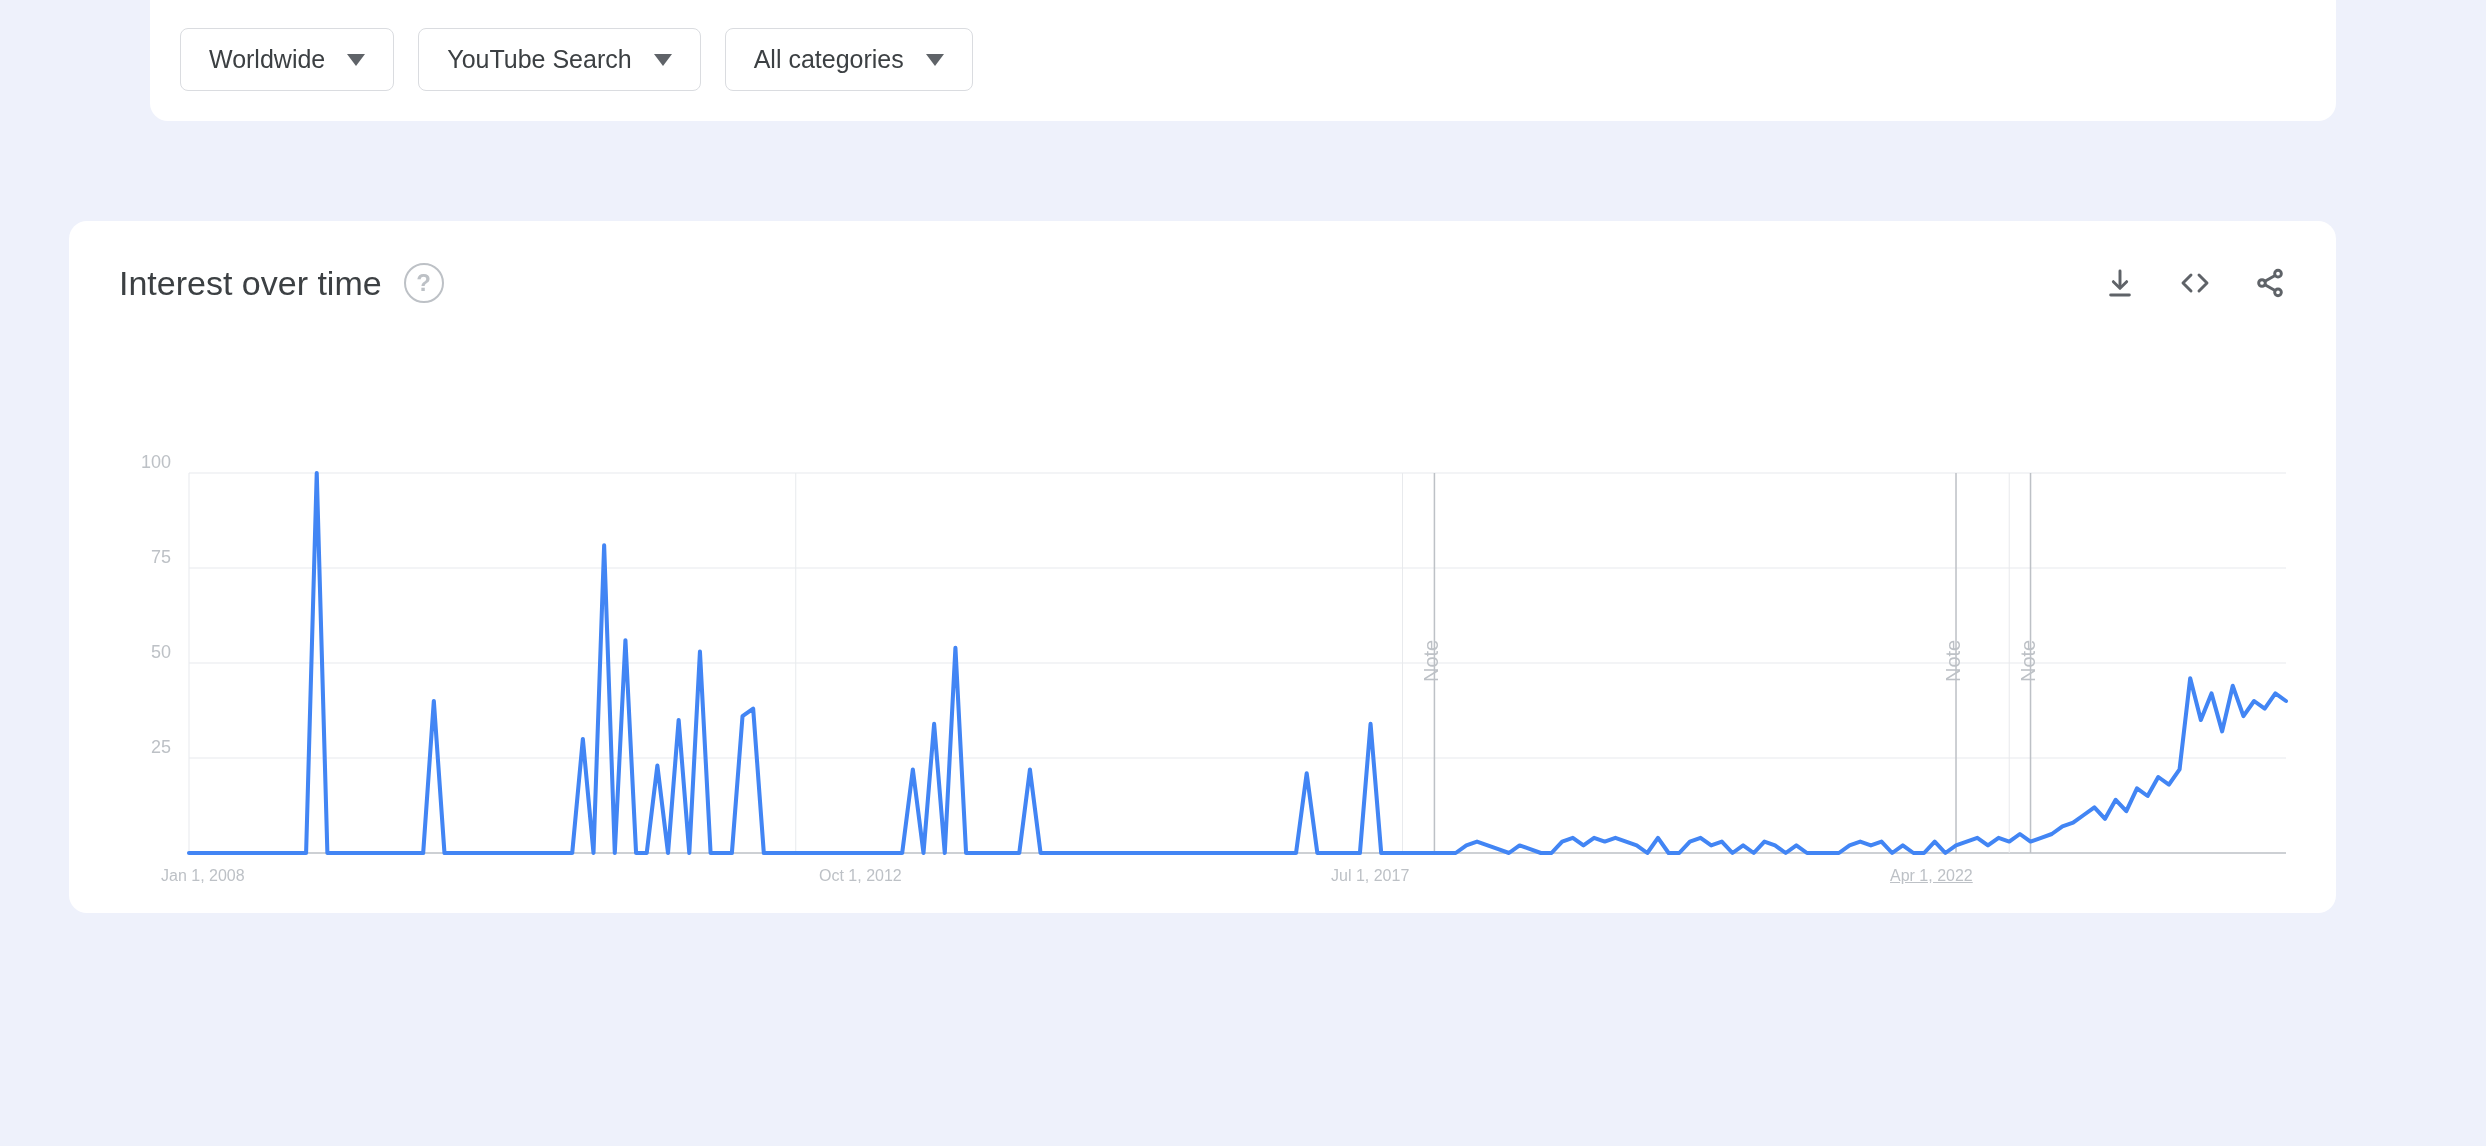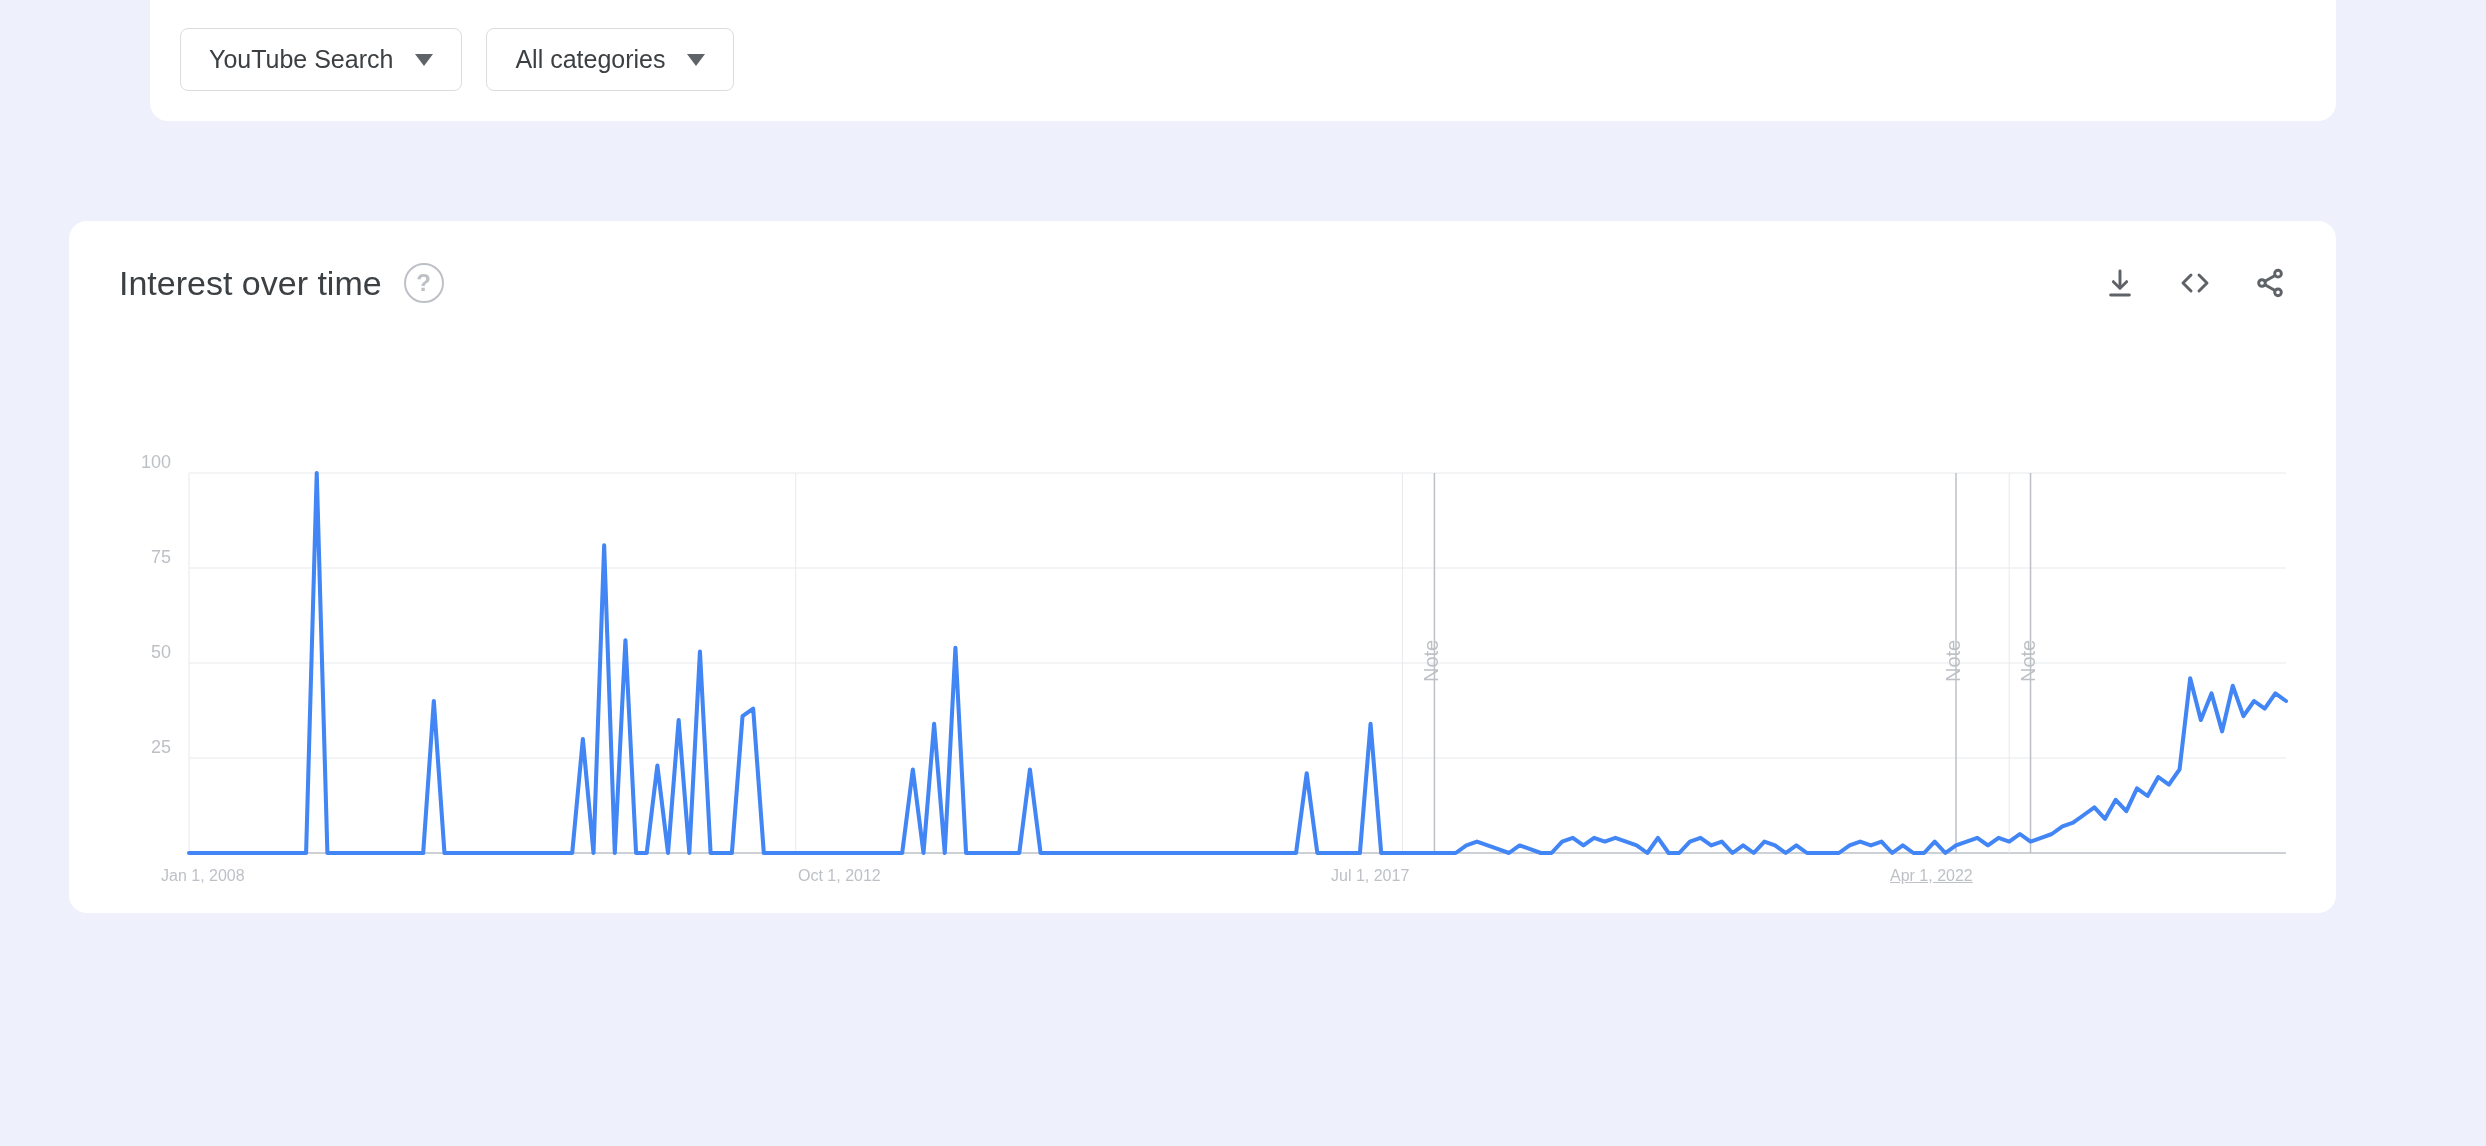--- a/index.html
+++ b/index.html
@@ -64,20 +64,24 @@
   .xtick{position:absolute;top:100%;transform:translateY(14px);white-space:nowrap;}
 </style>
 </head>
 <body>
 
 <div class="page">
 
   <div class="filters-card">
     <div class="filters-row">
       <div class="filter">
+        <span>Worldwide</span>
+        <span class="tri"></span>
+      </div>
+      <div class="filter">
         <span>YouTube Search</span>
         <span class="tri"></span>
       </div>
       <div class="filter">
         <span>All categories</span>
         <span class="tri"></span>
       </div>
     </div>
   </div>
 
@@ -134,21 +138,21 @@
             <line x1="1228.2030456852792" x2="1228.2030456852792" y1="0" y2="380" stroke="var(--note)" stroke-width="1.5"></line>
             <text x="1232.2030456852792" y="209.00000000000003" fill="var(--axis)" font-size="20" transform="rotate(-90 1232.2030456852792 209.00000000000003)">Note</text>
             <line x1="1742.5786802030457" x2="1742.5786802030457" y1="0" y2="380" stroke="var(--note)" stroke-width="1.5"></line>
             <text x="1746.5786802030457" y="209.00000000000003" fill="var(--axis)" font-size="20" transform="rotate(-90 1746.5786802030457 209.00000000000003)">Note</text>
             <line x1="1816.0609137055837" x2="1816.0609137055837" y1="0" y2="380" stroke="var(--note)" stroke-width="1.5"></line>
             <text x="1820.0609137055837" y="209.00000000000003" fill="var(--axis)" font-size="20" transform="rotate(-90 1820.0609137055837 209.00000000000003)">Note</text>
             <path d="M0 380 L10.49746192893401 380 L20.99492385786802 380 L31.492385786802032 380 L41.98984771573604 380 L52.48730964467005 380 L62.984771573604064 380 L73.48223350253808 380 L83.97969543147208 380 L94.47715736040608 380 L104.9746192893401 380 L115.47208121827411 380 L125.96954314720813 0 L136.46700507614213 380 L146.96446700507616 380 L157.46192893401016 380 L167.95939086294416 380 L178.45685279187816 380 L188.95431472081216 380 L199.4517766497462 380 L209.9492385786802 380 L220.44670050761422 380 L230.94416243654823 380 L241.44162436548223 228 L251.93908629441626 380 L262.43654822335026 380 L272.93401015228426 380 L283.43147208121826 380 L293.9289340101523 380 L304.42639593908626 380 L314.9238578680203 380 L325.4213197969543 380 L335.9187817258883 380 L346.4162436548223 380 L356.9137055837563 380 L367.4111675126904 380 L377.9086294416243 380 L388.4060913705584 266 L398.9035532994924 380 L409.40101522842644 72.19999999999999 L419.8984771573604 380 L430.39593908629445 167.2 L440.89340101522845 380 L451.3908629441624 380 L461.88832487309645 292.6 L472.38578680203045 380 L482.88324873096445 247 L493.38071065989845 380 L503.8781725888325 178.6 L514.3756345177665 380 L524.8730964467005 380 L535.3705583756345 380 L545.8680203045685 243.20000000000002 L556.3654822335025 235.6 L566.8629441624365 380 L577.3604060913706 380 L587.8578680203046 380 L598.3553299492386 380 L608.8527918781725 380 L619.3502538071066 380 L629.8477157360406 380 L640.3451776649746 380 L650.8426395939086 380 L661.3401015228427 380 L671.8375634517766 380 L682.3350253807106 380 L692.8324873096446 380 L703.3299492385787 380 L713.8274111675127 296.4 L724.3248730964467 380 L734.8223350253808 250.79999999999998 L745.3197969543148 380 L755.8172588832487 174.79999999999998 L766.3147208121827 380 L776.8121827411168 380 L787.3096446700507 380 L797.8071065989848 380 L808.3045685279188 380 L818.8020304568529 380 L829.2994923857867 296.4 L839.7969543147208 380 L850.2944162436548 380 L860.7918781725889 380 L871.2893401015228 380 L881.7868020304569 380 L892.2842639593908 380 L902.7817258883248 380 L913.2791878172588 380 L923.7766497461929 380 L934.274111675127 380 L944.7715736040609 380 L955.269035532995 380 L965.7664974619289 380 L976.263959390863 380 L986.7614213197969 380 L997.258883248731 380 L1007.756345177665 380 L1018.253807106599 380 L1028.751269035533 380 L1039.2487309644669 380 L1049.746192893401 380 L1060.243654822335 380 L1070.741116751269 380 L1081.238578680203 380 L1091.736040609137 380 L1102.2335025380712 300.2 L1112.730964467005 380 L1123.228426395939 380 L1133.725888324873 380 L1144.223350253807 380 L1154.7208121827412 380 L1165.218274111675 250.79999999999998 L1175.7157360406093 380 L1186.2131979695432 380 L1196.7106598984772 380 L1207.208121827411 380 L1217.705583756345 380 L1228.2030456852792 380 L1238.7005076142132 380 L1249.1979695431473 380 L1259.6954314720813 372.4 L1270.1928934010152 368.6 L1280.6903553299492 372.4 L1291.1878172588831 376.2 L1301.6852791878173 380 L1312.1827411167512 372.4 L1322.6802030456854 376.2 L1333.1776649746193 380 L1343.6751269035533 380 L1354.1725888324872 368.6 L1364.6700507614212 364.8 L1375.1675126903554 372.4 L1385.6649746192893 364.8 L1396.1624365482235 368.6 L1406.6598984771574 364.8 L1417.1573604060914 368.6 L1427.6548223350253 372.4 L1438.1522842639592 380 L1448.6497461928934 364.8 L1459.1472081218274 380 L1469.6446700507615 380 L1480.1421319796955 368.6 L1490.6395939086296 364.8 L1501.1370558375634 372.4 L1511.6345177664973 368.6 L1522.1319796954315 380 L1532.6294416243654 372.4 L1543.1269035532996 380 L1553.6243654822335 368.6 L1564.1218274111677 372.4 L1574.6192893401014 380 L1585.1167512690354 372.4 L1595.6142131979695 380 L1606.1116751269035 380 L1616.6091370558377 380 L1627.1065989847716 380 L1637.6040609137058 372.4 L1648.1015228426395 368.6 L1658.5989847715734 372.4 L1669.0964467005076 368.6 L1679.5939086294416 380 L1690.0913705583757 372.4 L1700.5888324873097 380 L1711.0862944162438 380 L1721.5837563451778 368.6 L1732.0812182741115 380 L1742.5786802030457 372.4 L1753.0761421319796 368.6 L1763.5736040609138 364.8 L1774.0710659898477 372.4 L1784.5685279187817 364.8 L1795.0659898477159 368.6 L1805.5634517766496 361 L1816.0609137055837 368.6 L1826.5583756345177 364.8 L1837.0558375634519 361 L1847.5532994923858 353.4 L1858.0507614213197 349.6 L1868.548223350254 342 L1879.0456852791876 334.4 L1889.5431472081218 345.8 L1900.0406091370558 326.8 L1910.53807106599 338.2 L1921.0355329949239 315.4 L1931.5329949238578 323 L1942.030456852792 304 L1952.527918781726 311.6 L1963.0253807106599 296.4 L1973.5228426395938 205.2 L1984.020304568528 247 L1994.517766497462 220.4 L2005.0152284263959 258.4 L2015.51269035533 212.8 L2026.010152284264 243.20000000000002 L2036.507614213198 228 L2047.0050761421319 235.6 L2057.502538071066 220.4 L2068 228 " fill="none" stroke="var(--line)" stroke-width="4" stroke-linejoin="round" stroke-linecap="round"></path>
           </svg>
         <div id="xticks">
             <div class="xtick" style="left: 12px; color: var(--axis); position: absolute; transform: translate(-40px, 14px);">Jan 1, 2008</div>
-            <div class="xtick" style="left: 609px; color: var(--axis); position: absolute;">Oct 1, 2012</div>
+            <div class="xtick" style="left: 630px; color: var(--axis); position: absolute;">Oct 1, 2012</div>
             <div class="xtick" style="left: 1142px; color: var(--axis); position: absolute;">Jul 1, 2017</div>
             <div class="xtick" style="left: 1701px; color: var(--axis); position: absolute; text-decoration: underline;">Apr 1, 2022</div>
           </div>
       </div>
     </div>
   </div>
 
 </div>
 
 </body></html>

